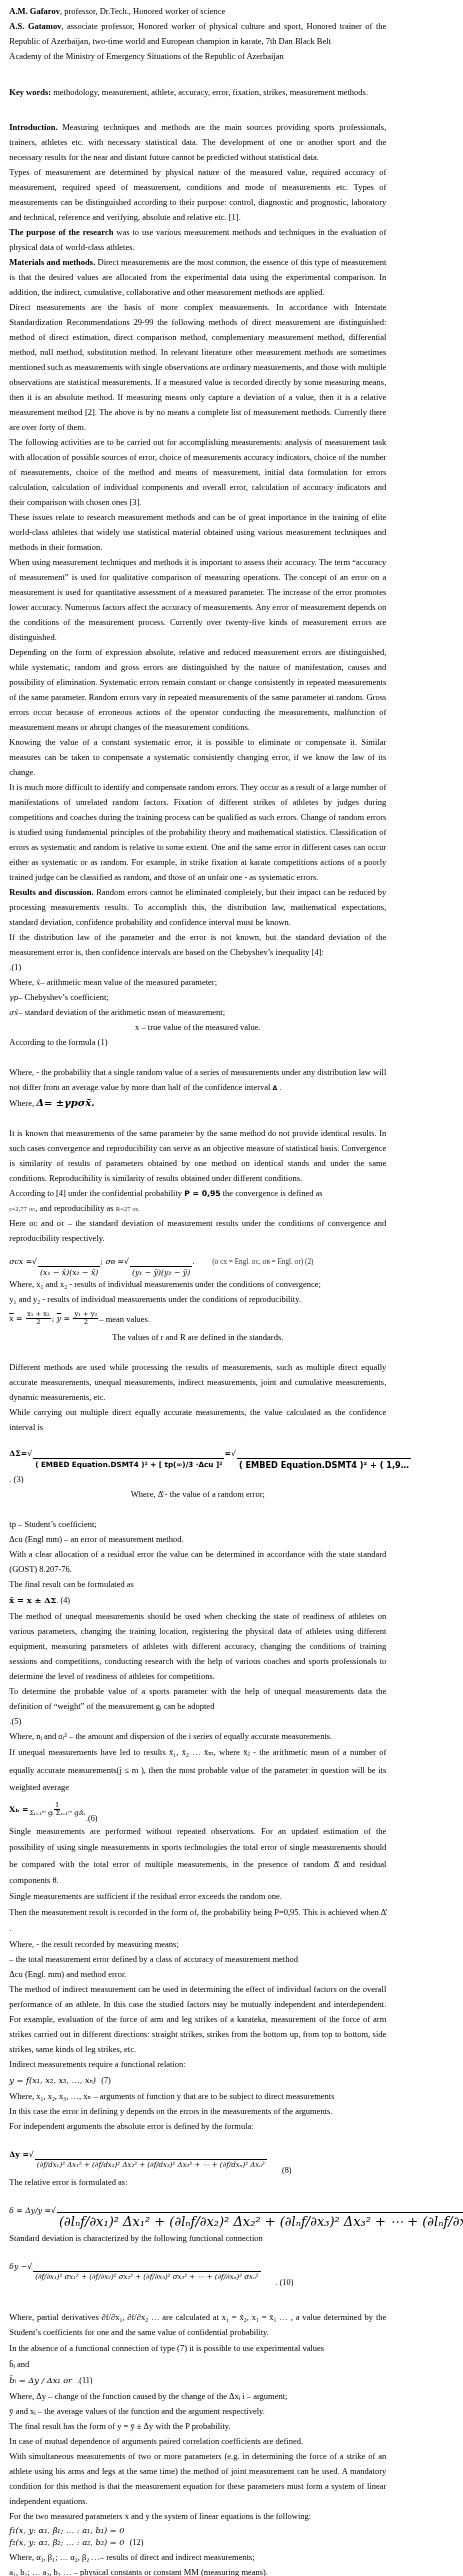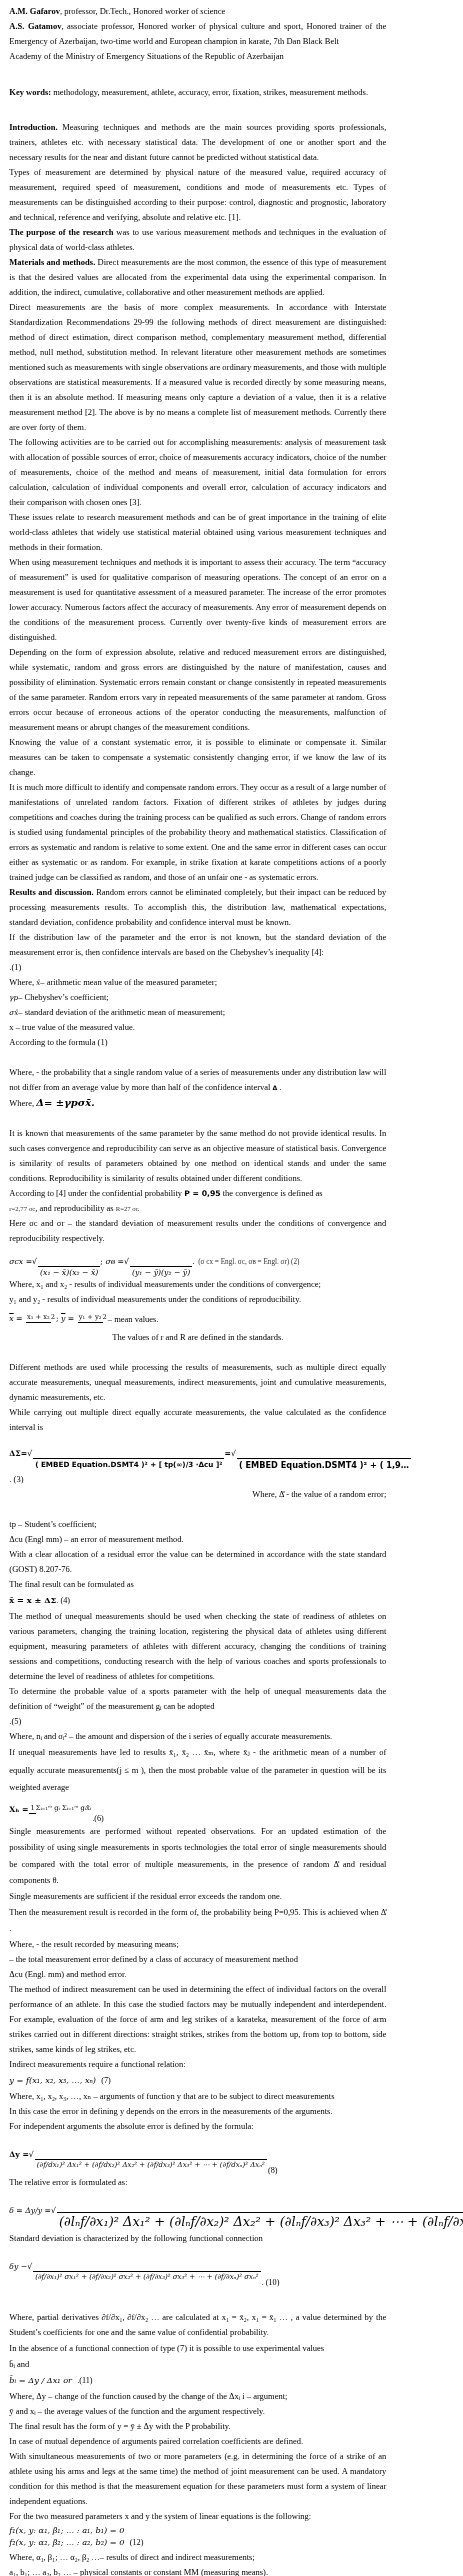--- a/index.html
+++ b/index.html
@@ -6,35 +6,35 @@
   body { width: 464px; font-family: "Liberation Serif", "DejaVu Serif", serif; color: #000; }
   .page { padding: 4.1px 77px 10.3px 9.3px; width: 377px; }
   p { margin: 0; font-size: 8.5px; line-height: 15px; text-align: justify; }
   .gap { height: 15px; }
   .gap-lg { height: 20.6px; }
   b { font-weight: bold; }
   .eq { font-size: 8.2px; line-height: 15px; margin: 1px 0; white-space: nowrap; font-family: "DejaVu Serif", serif; }
   .eq i { font-style: italic; }
   .eq .tag { font-family: "Liberation Serif", serif; font-size: 8.2px; margin-left: 5.2px; }
   .eq-block { display: flex; align-items: center; min-height: 30px; font-family: "DejaVu Serif", serif; font-size: 7.7px; white-space: nowrap; }
-  .eq-block .tag { font-family: "Liberation Serif", serif; margin-left: 1px; font-size: 8.2px; }
+  .eq-block .tag { font-family: "Liberation Serif", serif; margin-left: 15px; font-size: 8.2px; }
   .sqrt { display: inline-block; border-top: 0.8px solid #000; padding: 1px 2.1px 0 2.1px; margin-left: 1px; margin-top: 20px; }
-  .frac { display: inline-flex; flex-direction: row; vertical-align: middle; font-size: 6.7px; line-height: 7.7px; margin: 0 1px; }
+  .frac { display: inline-flex; flex-direction: column; align-items: center; vertical-align: middle; font-size: 6.7px; line-height: 7.7px; margin: 0 1px; }
   .frac .num { border-bottom: 0.5px solid #000; padding: 0 1px; }
   .small { font-size: 6.7px; color: #333; }
   .embed { font-family: "DejaVu Sans", sans-serif; font-weight: bold; font-size: 7.2px; }
   .over { text-decoration: overline; }
 </style>
 </head>
 <body>
 
 <div class="page">
 
   <p style="text-align:left"><b>A.M. Gafarov</b><span>, professor, Dr.Tech., Honored worker of science</span></p>
-  <p><b>A.S. Gatamov</b><span>, associate professor, Honored worker of physical culture and sport, Honored trainer of the Emergency of Azerbaijan, two-time world and European champion in karate, 7th Dan Black Belt</span></p>
+  <p><b>A.S. Gatamov</b><span>, associate professor, Honored worker of physical culture and sport, Honored trainer of the Republic of Azerbaijan, two-time world and European champion in karate, 7th Dan Black Belt</span></p>
   <p style="text-align:left">Academy of the Ministry of Emergency Situations of the Republic of Azerbaijan</p>
   <div class="gap-lg"></div>
 
   <p><b>Key words:</b><span> methodology, measurement, athlete, accuracy, error, fixation, strikes, measurement methods.</span></p>
   <div class="gap-lg"></div>
 
   <p><b>Introduction.</b><span> Measuring techniques and methods are the main sources providing sports professionals, trainers, athletes etc. with necessary statistical data. The development of one or another sport and the necessary results for the near and distant future cannot be predicted without statistical data.</span></p>
   <p>Types of measurement are determined by physical nature of the measured value, required accuracy of measurement, required speed of measurement, conditions and mode of measurements etc. Types of measurements can be distinguished according to their purpose: control, diagnostic and prognostic, laboratory and technical, reference and verifying, absolute and relative etc. [1].</p>
 
   <p><b>The purpose of the research</b><span> was to use various measurement methods and techniques in the evaluation of physical data of world-class athletes.</span></p>
@@ -47,21 +47,21 @@
   <p>Depending on the form of expression absolute, relative and reduced measurement errors are distinguished, while systematic, random and gross errors are distinguished by the nature of manifestation, causes and possibility of elimination. Systematic errors remain constant or change consistently in repeated measurements of the same parameter. Random errors vary in repeated measurements of the same parameter at random. Gross errors occur because of erroneous actions of the operator conducting the measurements, malfunction of measurement means or abrupt changes of the measurement conditions.</p>
   <p>Knowing the value of a constant systematic error, it is possible to eliminate or compensate it. Similar measures can be taken to compensate a systematic consistently changing error, if we know the law of its change.</p>
   <p>It is much more difficult to identify and compensate random errors. They occur as a result of a large number of manifestations of unrelated random factors. Fixation of different strikes of athletes by judges during competitions and coaches during the training process can be qualified as such errors. Change of random errors is studied using fundamental principles of the probability theory and mathematical statistics. Classification of errors as systematic and random is relative to some extent. One and the same error in different cases can occur either as systematic or as random. For example, in strike fixation at karate competitions actions of a poorly trained judge can be classified as random, and those of an unfair one - as systematic errors.</p>
 
   <p><b>Results and discussion.</b><span> Random errors cannot be eliminated completely, but their impact can be reduced by processing measurements results. To accomplish this, the distribution law, mathematical expectations, standard deviation, confidence probability and confidence interval must be known.</span></p>
   <p>If the distribution law of the parameter and the error is not known, but the standard deviation of the measurement error is, then confidence intervals are based on the Chebyshev’s inequality [4]:</p>
   <p style="text-align:left">.(1)</p>
   <p style="text-align:left"><span>Where, </span><i style="font-family:'DejaVu Serif',serif;font-size:7.2px">x̄</i><span>– arithmetic mean value of the measured parameter;</span></p>
   <p style="text-align:left"><i style="font-family:'DejaVu Serif',serif;font-size:7.2px">γp</i><span>– Chebyshev’s coefficient;</span></p>
   <p style="text-align:left"><i style="font-family:'DejaVu Serif',serif;font-size:7.2px">σx̄</i><span>– standard deviation of the arithmetic mean of measurement;</span></p>
-  <p style="text-align:left">x – true value of the measured value.</p>
+  <p style="text-align:center">x – true value of the measured value.</p>
   <p style="text-align:left">According to the formula (1)</p>
   <div class="gap"></div>
   <p><span>Where,    - the probability that a single random value of a series of measurements under any distribution law will not differ from an average value by more than half of the confidence interval</span> <b style="font-family:'DejaVu Sans',sans-serif;font-size:6.2px">Δ</b> .</p>
   <p style="text-align:left"><span>Where, </span><b style="font-family:'DejaVu Serif',serif;font-size:10px;font-style:italic">Δ= ±γpσx̄.</b></p>
   <div class="gap"></div>
 
   <p>It is known that measurements of the same parameter by the same method do not provide identical results. In such cases convergence and reproducibility can serve as an objective measure of statistical basis. Convergence is similarity of results of parameters obtained by one method on identical stands and under the same conditions. Reproducibility is similarity of results obtained under different conditions.</p>
   <p><span>According to [4] under the confidential probability </span><b style="font-family:'DejaVu Sans',sans-serif;font-size:7.7px">P = 0,95</b><span> the convergence is defined as</span></p>
   <p style="text-align:left"><span class="small">r=2,77 σc</span><span>, and reproducibility as </span><span class="small">R=27 σr.</span></p>
   <p>Here  σc  and σr – the standard deviation of measurement results under the conditions of convergence and reproducibility respectively.</p>
@@ -88,21 +88,21 @@
   <div class="gap"></div>
 
   <p>Different methods are used while processing the results of measurements, such as multiple direct equally accurate measurements, unequal measurements, indirect measurements, joint and cumulative measurements, dynamic measurements, etc.</p>
   <p>While carrying out multiple direct equally accurate measurements, the value calculated as the confidence interval is</p>
 
   <div class="eq-block" style="min-height:37px;overflow:hidden;width:412px">
     <b>ΔΣ= </b>√<span class="sqrt embed">( EMBED Equation.DSMT4 )² + [ tp(∞)/3 ·Δcu ]²</span>
     <b> = </b>√<span class="sqrt embed" style="font-size:8.2px">( EMBED Equation.DSMT4 )² + ( 1,9…</span>
   </div>
   <p style="text-align:left">. (3)</p>
-  <p style="text-align:right">Where, Δ̊ - the value of a random error;</p>
+  <p style="text-align:center">Where, Δ̊ - the value of a random error;</p>
   <div class="gap"></div>
   <p style="text-align:left">tp – Student’s coefficient;</p>
   <p style="text-align:left">Δcu (Engl mm) – an error of measurement method.</p>
   <p>With a clear allocation of a residual error the value can be determined in accordance with the state standard (GOST) 8.207-76.</p>
   <p style="text-align:left">The final result can be formulated as</p>
   <p class="eq"><b>x̄ = x ± ΔΣ</b><span class="tag" style="margin-left:0">. (4)</span></p>
   <p>The method of unequal measurements should be used when checking the state of readiness of athletes on various parameters, changing the training location, registering the physical data of athletes using different equipment, measuring parameters of athletes with different accuracy, changing the conditions of training sessions and competitions, conducting research with the help of various coaches and sports professionals to determine the level of readiness of athletes for competitions.</p>
   <p>To determine the probable value of a sports parameter with the help of unequal measurements data the definition of “weight” of the measurement gᵢ can be adopted</p>
   <p style="text-align:left">.(5)</p>
   <p>Where, nᵢ and σᵢ² – the amount and dispersion of the i series of equally accurate measurements.</p>

